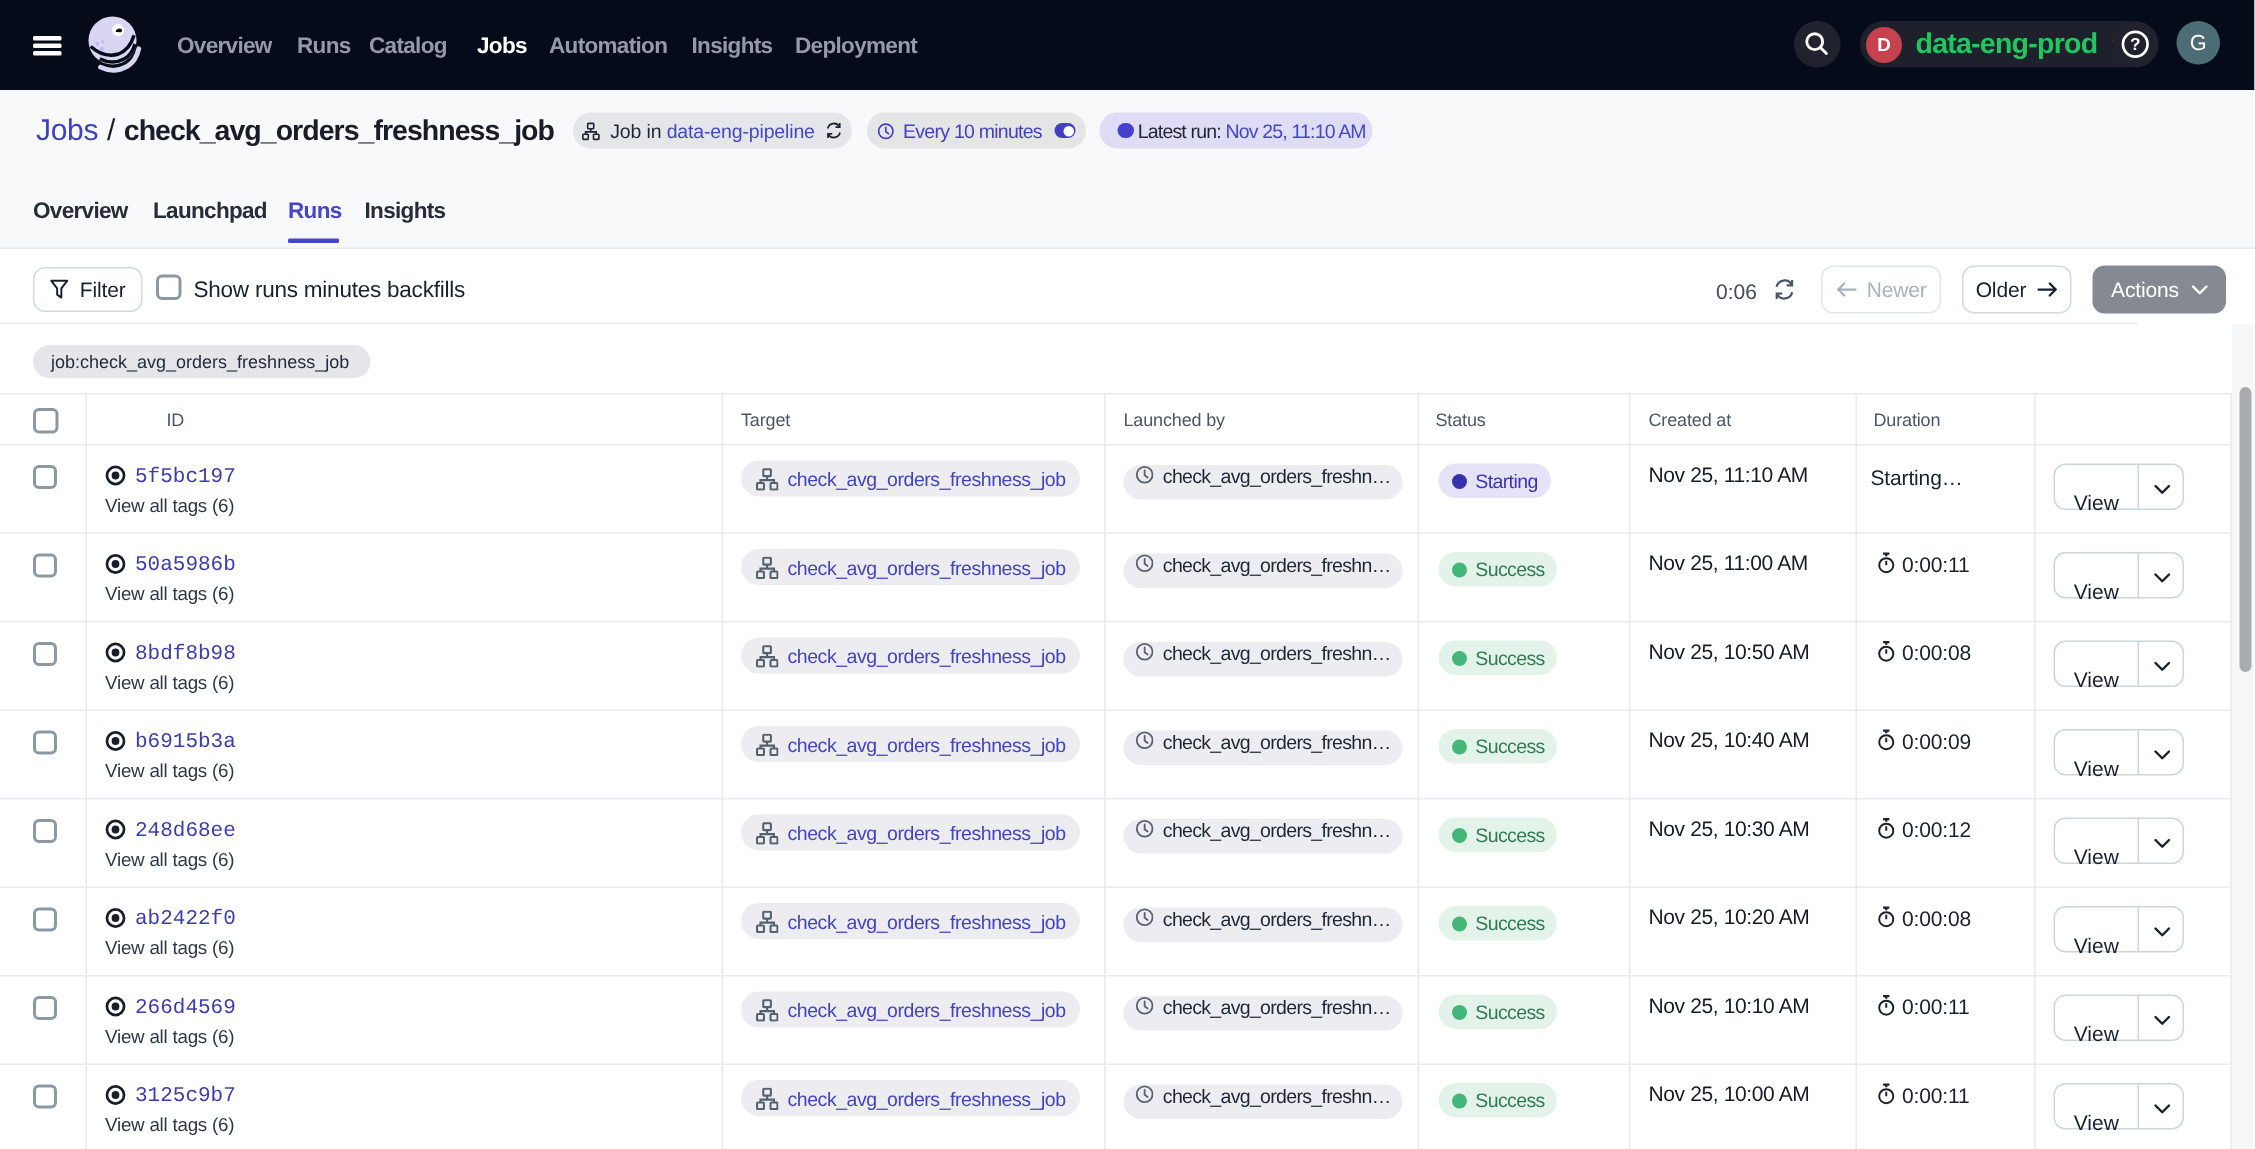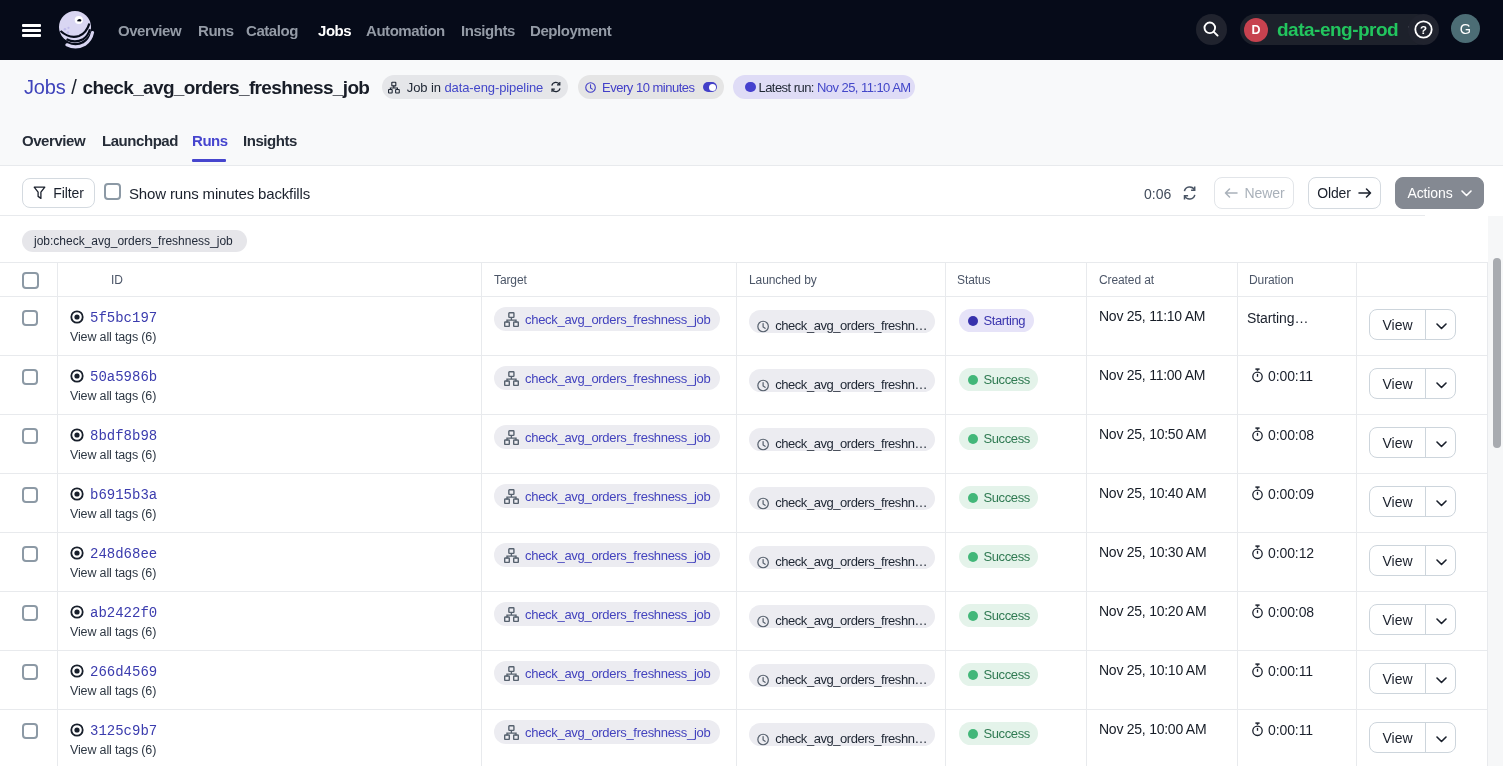--- a/index.html
+++ b/index.html
@@ -42,33 +42,33 @@
 
 .tbl { position:absolute; left:0; top:262px; width:1503px; height:504px; background:#fff; border-top:1px solid #E8EAED; }
 .vline { position:absolute; top:0; bottom:0; width:1px; background:#E8EAED; }
 .hline { position:absolute; left:0; width:1487px; height:1px; background:#E8EAED; }
 .hlabel { position:absolute; top:10px; font-size:12px; color:#4C5668; letter-spacing:-0.1px; }
 .rowchk { position:absolute; left:22px; width:16px; height:16px; }
 .idlink { position:absolute; font-family:"Liberation Mono", monospace; font-size:14px; color:#3B3CAE; }
 .tags { position:absolute; font-size:12.5px; color:#2E3844; letter-spacing:-0.15px; line-height:14px; }
 .tpill { position:absolute; height:24px; border-radius:12px; background:#ECECF1; display:flex; align-items:center; padding:0 10px; font-size:13px; letter-spacing:-0.3px; }
 .tpill .txt { color:#4343BE; margin-left:6px; }
-.lpill { position:absolute; width:186px; height:23px; border-radius:12px; background:#ECECF1; display:flex; align-items:flex-end; padding:0 8px; font-size:13px; color:#1E2633; letter-spacing:-0.45px; white-space:nowrap; overflow:hidden; }
+.lpill { position:absolute; width:186px; height:23px; border-radius:12px; background:#ECECF1; display:flex; align-items:flex-start; padding:0 8px; font-size:13px; color:#1E2633; letter-spacing:-0.45px; white-space:nowrap; overflow:hidden; }
 .lpill .txt { margin-left:6px; }
 .spill { position:absolute; height:23px; border-radius:12px; display:flex; align-items:center; padding:0 8.5px; font-size:13px; letter-spacing:-0.4px; }
 .spill .dot { width:10px; height:10px; border-radius:50%; margin-right:6px; }
 .spill.starting { background:#E6E3F8; color:#3A34AE; }
 .spill.starting .dot { background:#3731AC; }
 .spill.success { background:#E4F3EA; color:#2F7A52; }
 .spill.success .dot { background:#42B779; }
 .created { position:absolute; font-size:14px; color:#161C26; letter-spacing:-0.25px; white-space:nowrap; }
 .dur { position:absolute; font-size:14px; color:#1A202C; letter-spacing:-0.1px; }
 .viewbtn { position:absolute; width:87px; height:31px; border:1px solid #CDD5DC; border-radius:8px; background:#fff; }
 .viewbtn .sep { position:absolute; left:55px; top:0; bottom:0; width:1px; background:#CDD5DC; }
-.viewbtn .vtxt { position:absolute; left:0; width:55px; top:7px; text-align:center; font-size:14px; color:#1A202C; }
+.viewbtn .vtxt { position:absolute; left:0; width:55px; top:17px; text-align:center; font-size:14px; color:#1A202C; }
 .scrolltrack { position:absolute; left:1488px; top:216px; width:15px; height:550px; background:#F6F7F8; }
 .scrollthumb { position:absolute; left:1493px; top:258px; width:8px; height:190px; background:#A8ABB0; border-radius:4px; }
 </style>
 </head>
 <body>
 
 <div class="nav">
   <div class="burger">
       <div></div>
       <div></div>

